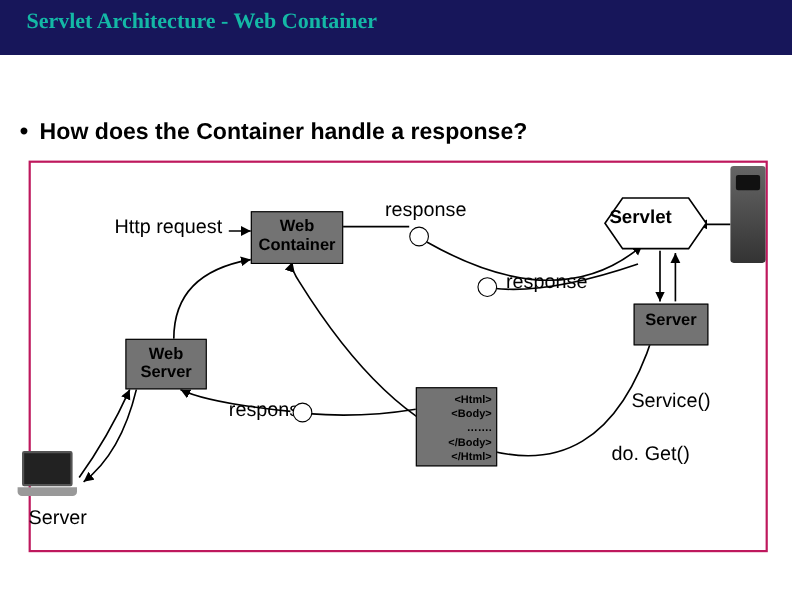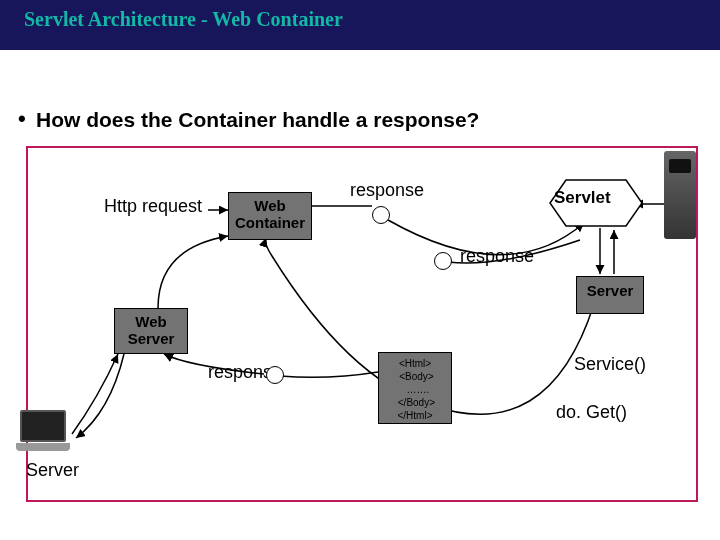--- a/index.html
+++ b/index.html
@@ -90,21 +90,21 @@
   <div class="laptop">
     <div class="screen"></div>
       <div class="base"></div>
   </div>
 
   <div class="lbl" style="left:-2px;top:312px">Server</div>
 
   <div class="lbl" style="left:180px;top:214px">response</div>
   <div class="circle" style="left:238px;top:218px"></div>
 
-  <div class="box tiny" style="left:350px;top:204px;width:64px;height:62px;font-weight:normal;text-align:center;padding:4px 4px;white-space:pre">&lt;Html&gt;
+  <div class="box tiny" style="left:350px;top:204px;width:64px;height:62px;font-weight:bold;text-align:right;padding:4px 4px;white-space:pre">&lt;Html&gt;
  &lt;Body&gt;
   …….
  &lt;/Body&gt;
 &lt;/Html&gt;</div>
 
   <div class="lbl" style="left:546px;top:206px">Service()</div>
   <div class="lbl" style="left:528px;top:254px">do. Get()</div>
 
   <div class="server"></div>
 

